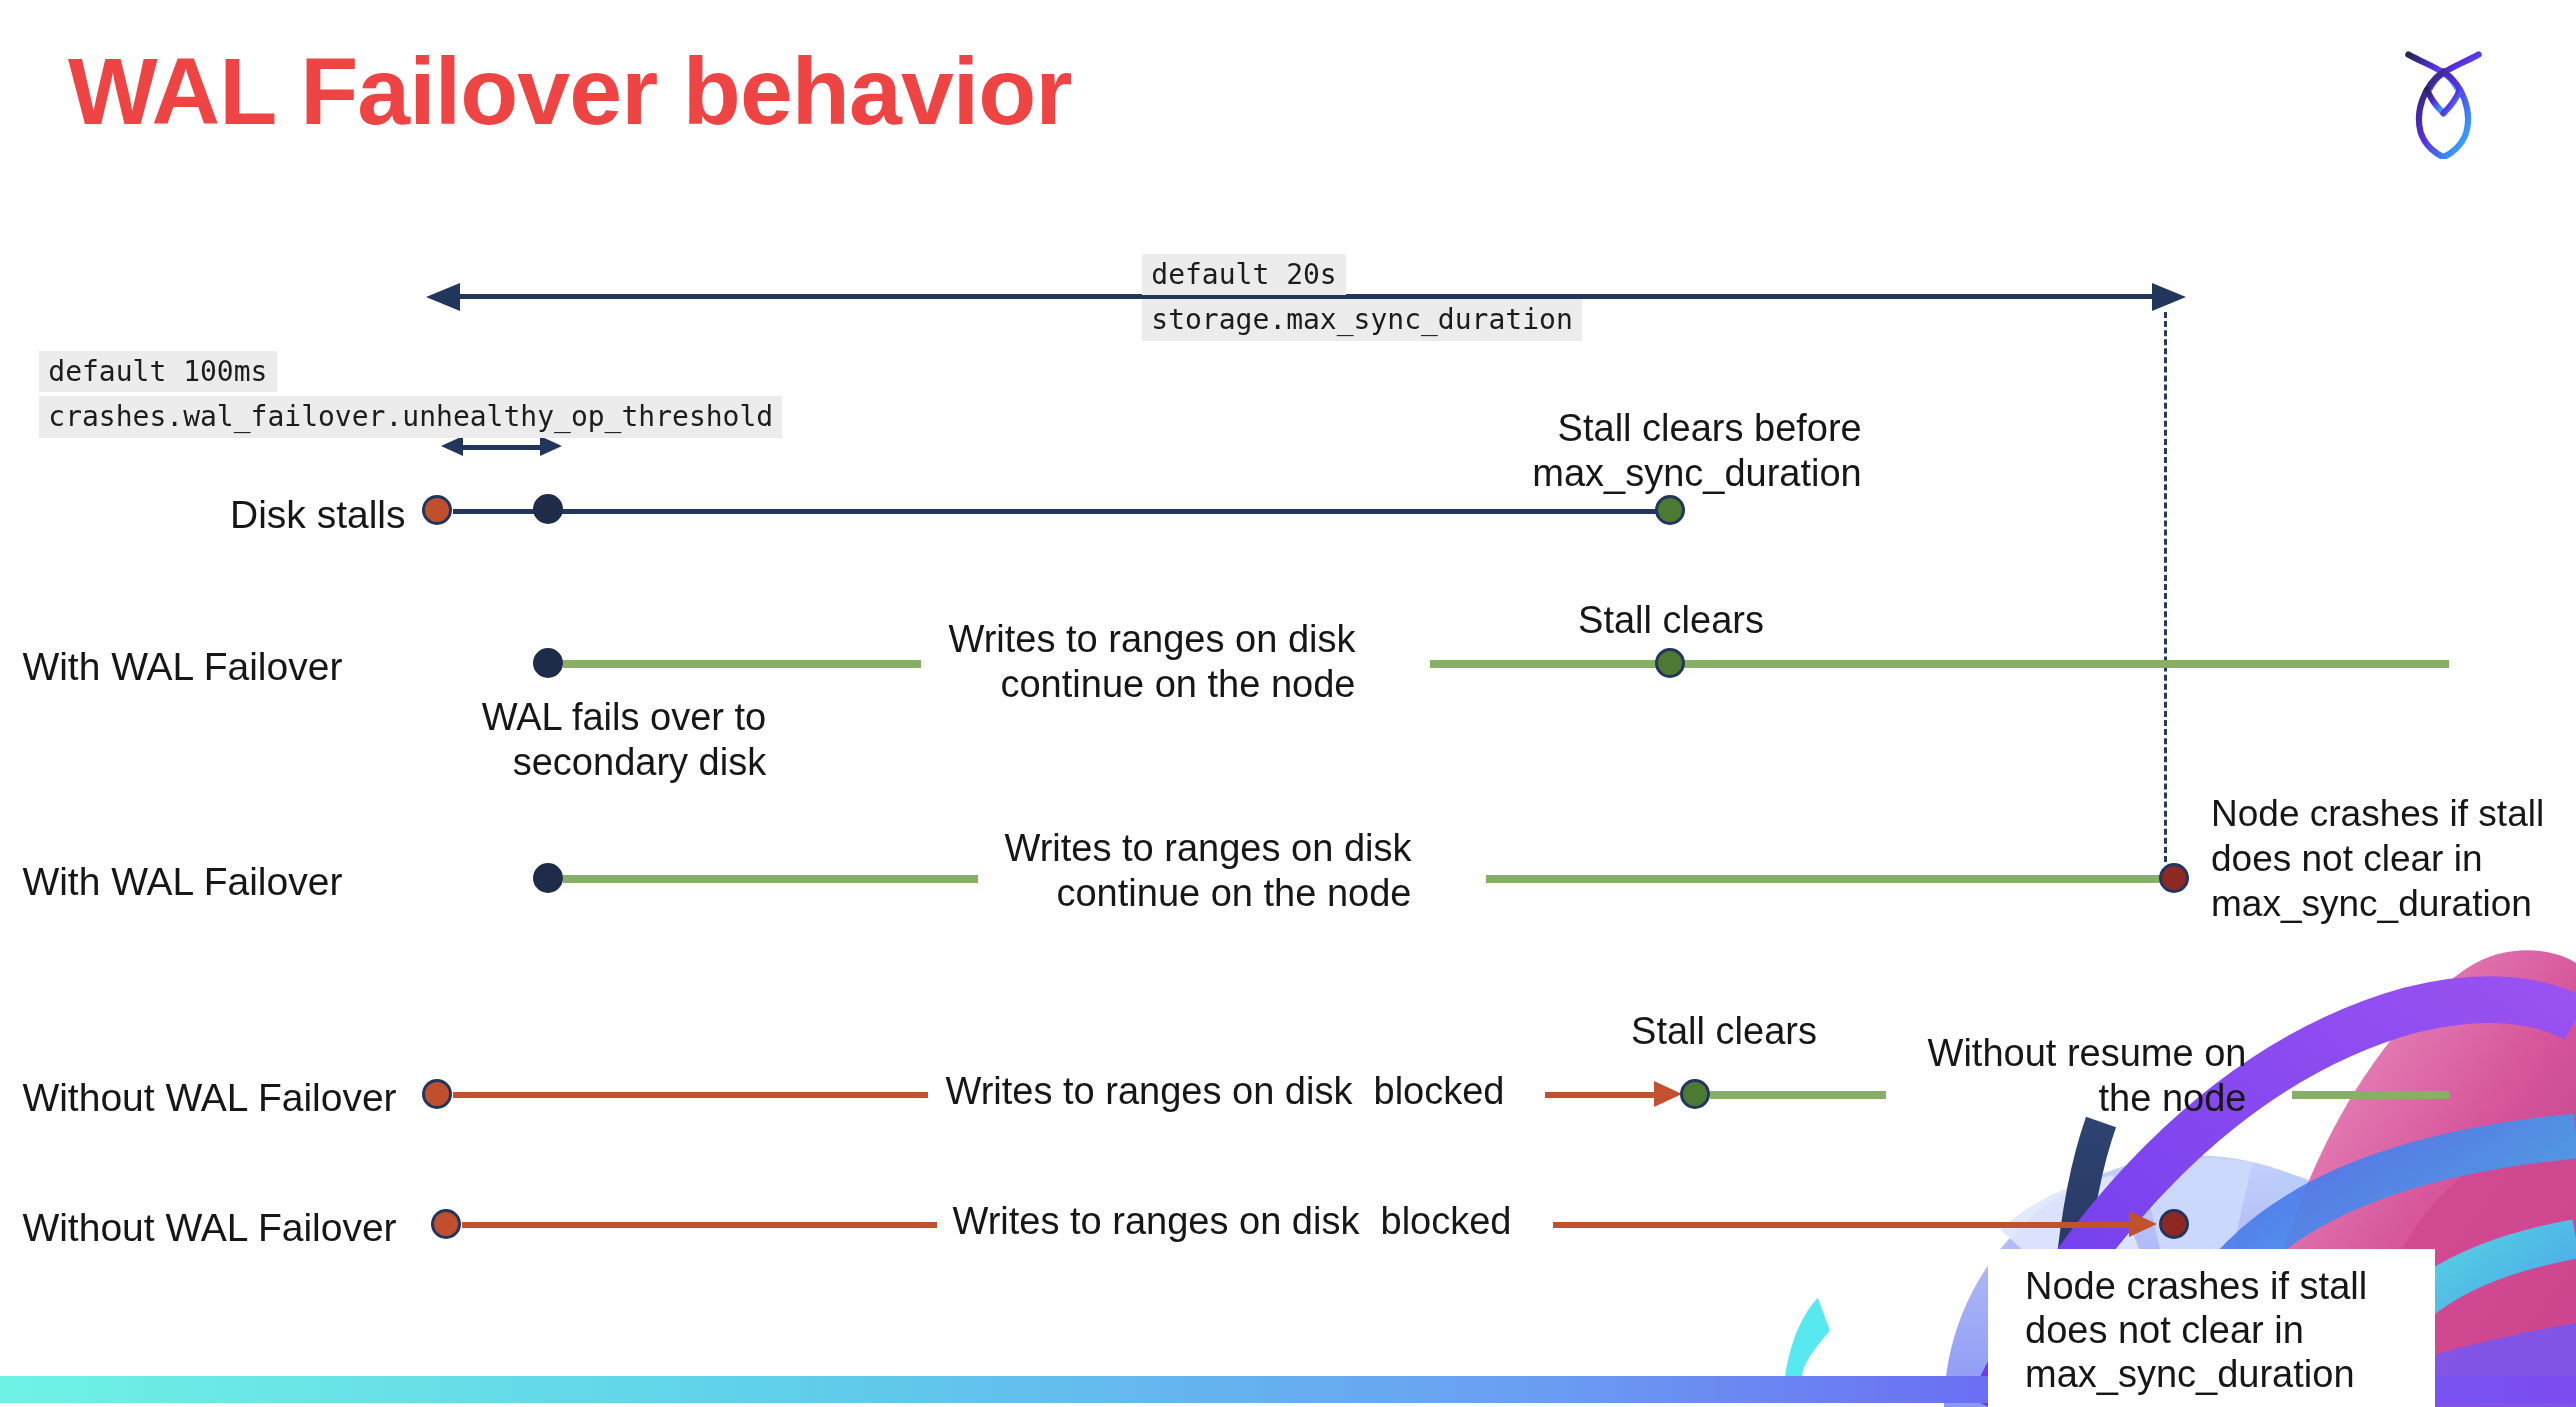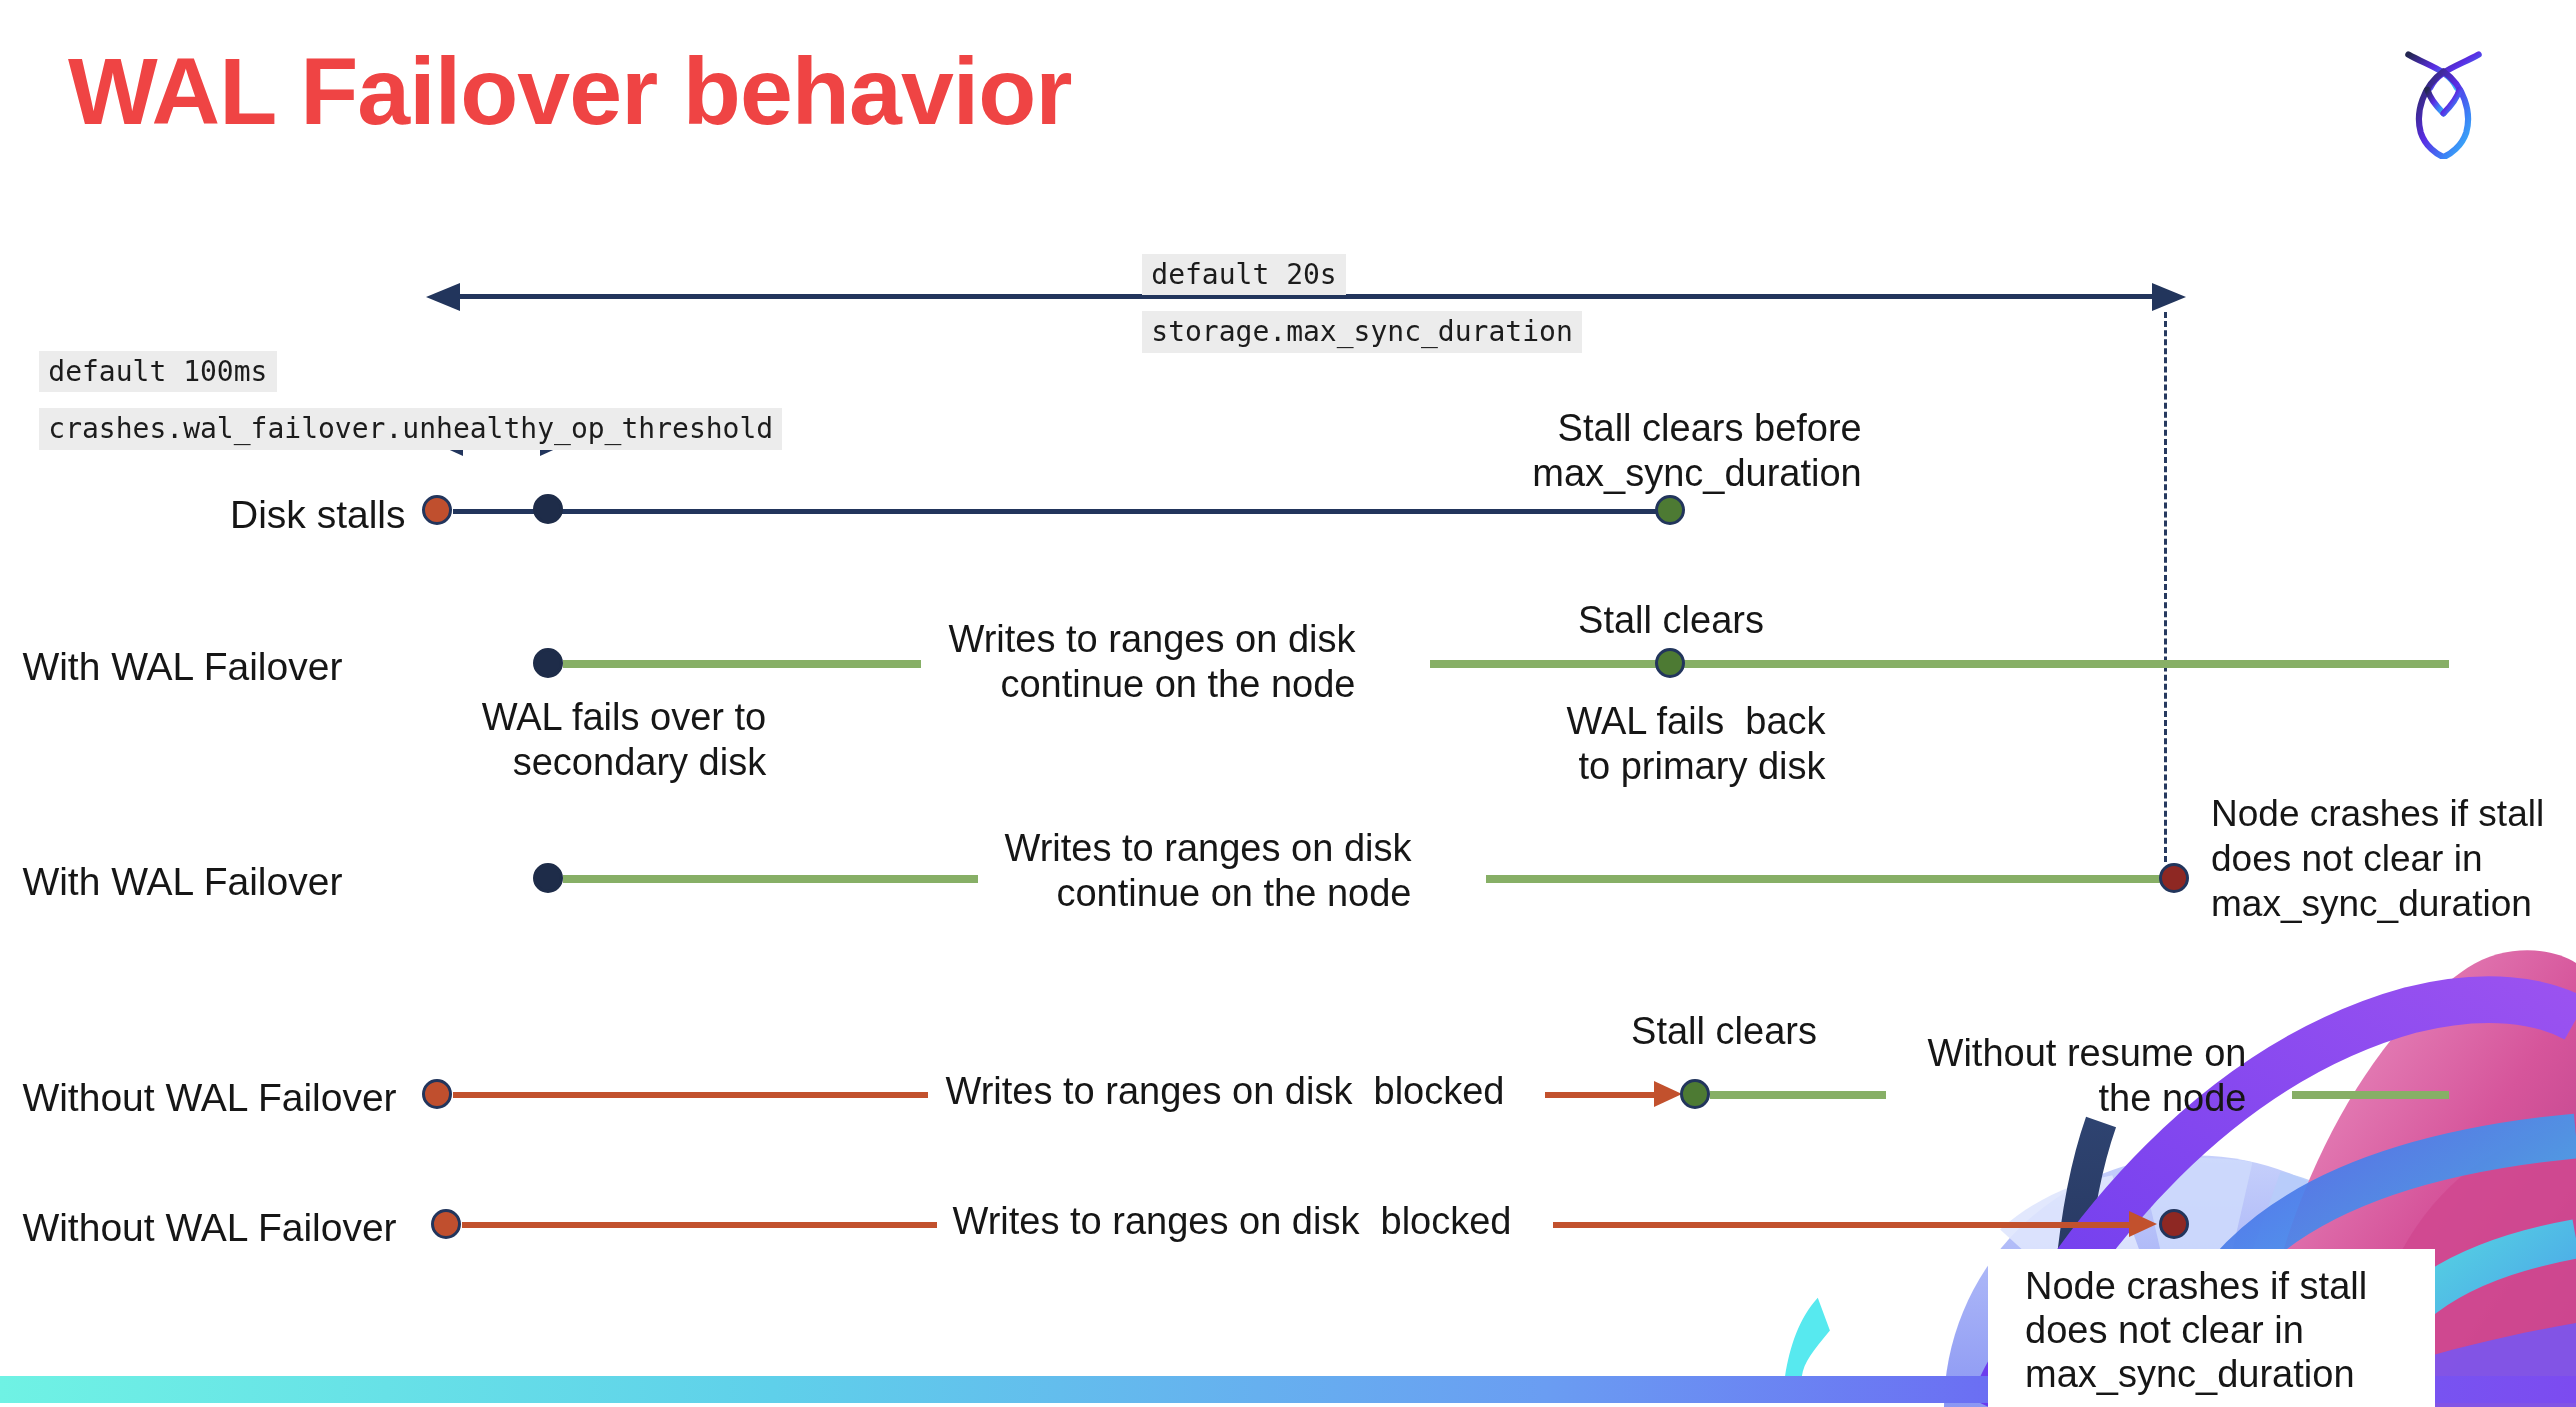--- a/index.html
+++ b/index.html
@@ -10,21 +10,21 @@
          letter-spacing:-0.9px;color:#ef4444;z-index:6;white-space:nowrap;}
   
   .t{position:absolute;font-size:38px;line-height:45px;white-space:nowrap;z-index:6;color:#161616;}
   .center{transform:translateX(-50%);text-align:right;}
   .pre{white-space:pre;}
   
   .rowlab{position:absolute;font-size:39px;line-height:45px;white-space:nowrap;z-index:6;color:#161616;}
   
   .code{position:absolute;font-family:"DejaVu Sans Mono","Liberation Mono",monospace;
         font-size:28px;line-height:34px;color:#1c1c1c;z-index:7;}
-  .code span{display:table;background:#ececec;padding:3.7px 9.3px;margin-bottom:16px;}
+  .code span{display:table;background:#ececec;padding:3.7px 9.3px;margin-bottom:4px;}
   
   .hline{position:absolute;z-index:6;}
   .navy-l{background:#22355c;height:4.7px;}
   .green-l{background:#87af66;height:8.4px;}
   .red-l{background:#c2512d;height:5.6px;}
   .dashed-v{position:absolute;width:0;border-left:3.7px dashed #26395f;z-index:6;}
   
   .dot{position:absolute;width:24px;height:24px;border-radius:50%;border:3.7px solid #22355c;z-index:6;box-sizing:content-box;}
   .dot-red{background:#c04f2e;}
   .dot-green{background:#4d7a33;}
@@ -111,24 +111,20 @@
   <div class="dot dot-navy" style="left:533px;top:648px;"></div>
   <div class="dot dot-green" style="left:1655px;top:648px;"></div>
   <div class="t center" style="left:1152px;top:617px;">
     <div>Writes to ranges on disk</div>
     <div>continue on the node</div>
   </div>
   <div class="t center" style="left:1671px;top:598px;">Stall clears</div>
   <div class="t center" style="left:624px;top:695px;">
     <div>WAL fails over to</div>
     <div>secondary disk</div>
-  </div>
-  <div class="t center" style="left:1696px;top:699px;">
-    <div class="pre">WAL fails  back</div>
-    <div>to primary disk</div>
   </div>
 
   <div class="hline green-l" style="left:563px;top:875px;width:415px;"></div>
   <div class="hline green-l" style="left:1486px;top:875px;width:680px;"></div>
   <div class="dot dot-navy" style="left:533px;top:863px;"></div>
   <div class="dot dot-darkred" style="left:2159px;top:863px;"></div>
   <div class="t center" style="left:1208px;top:826px;">
     <div>Writes to ranges on disk</div>
     <div>continue on the node</div>
   </div>

